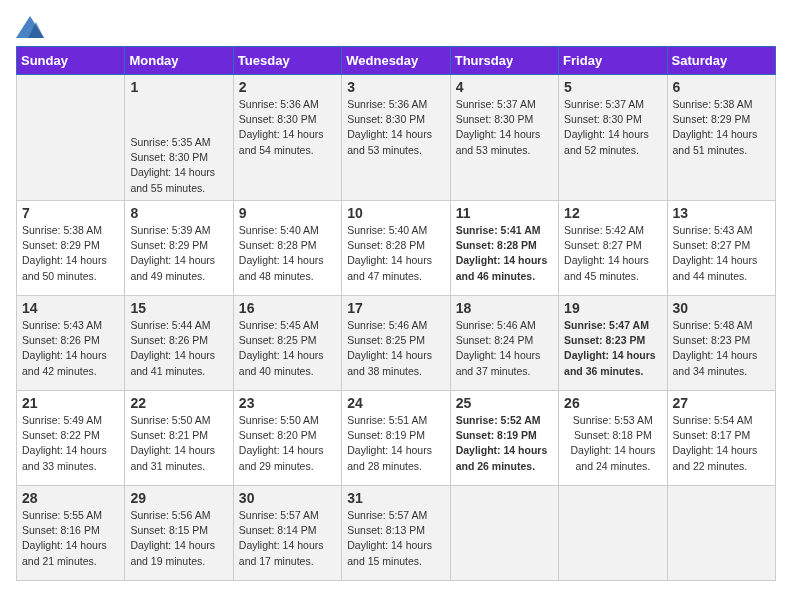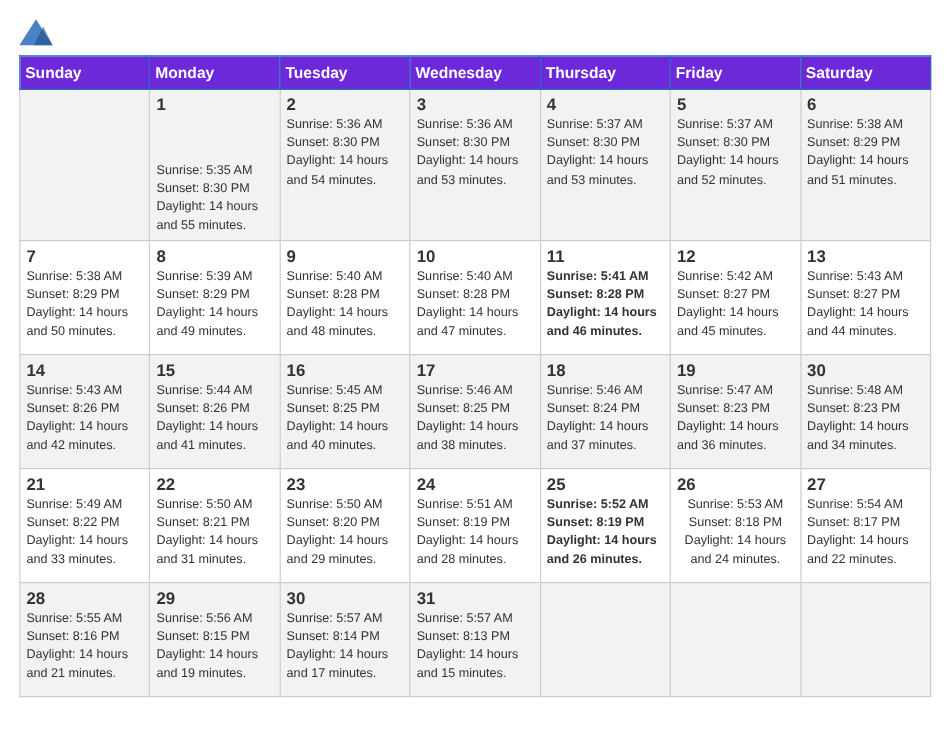--- a/index.html
+++ b/index.html
@@ -242,21 +242,21 @@
         </td>
         <td>
           <div class="day-number">18</div>
           <div class="day-info" style="white-space: pre-line;">Sunrise: 5:46 AM
 Sunset: 8:24 PM
 Daylight: 14 hours
 and 37 minutes.</div>
         </td>
         <td>
           <div class="day-number">19</div>
-          <div class="day-info" style="white-space: pre-line;">Sunrise: 5:47 AM
+          <div class="day-info" style="white-space: pre-line; font-weight: bold;">Sunrise: 5:47 AM
 Sunset: 8:23 PM
 Daylight: 14 hours
 and 36 minutes.</div>
         </td>
         <td>
           <div class="day-number">30</div>
           <div class="day-info" style="white-space: pre-line;">Sunrise: 5:48 AM
 Sunset: 8:23 PM
 Daylight: 14 hours
 and 34 minutes.</div>

